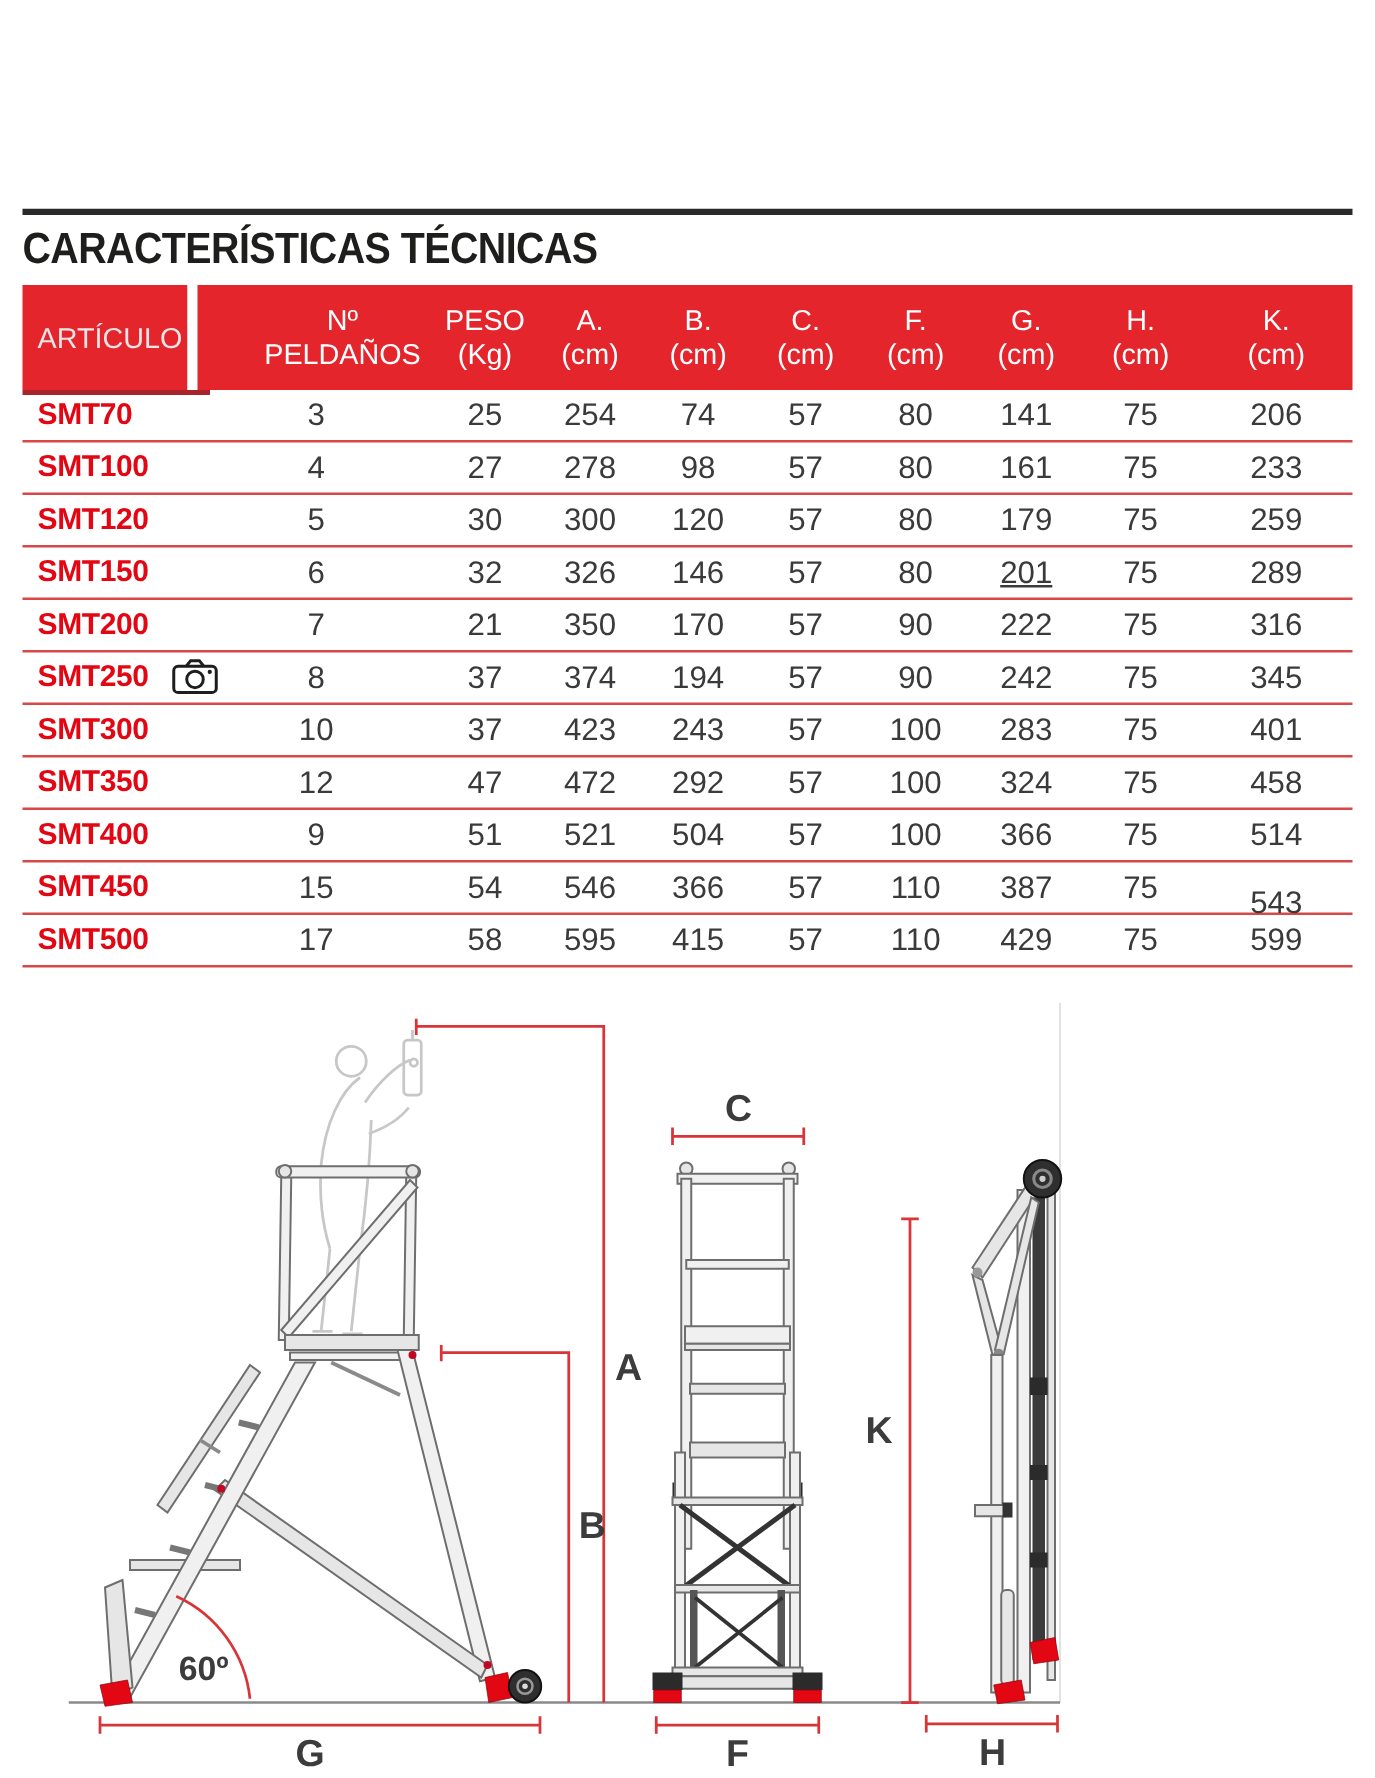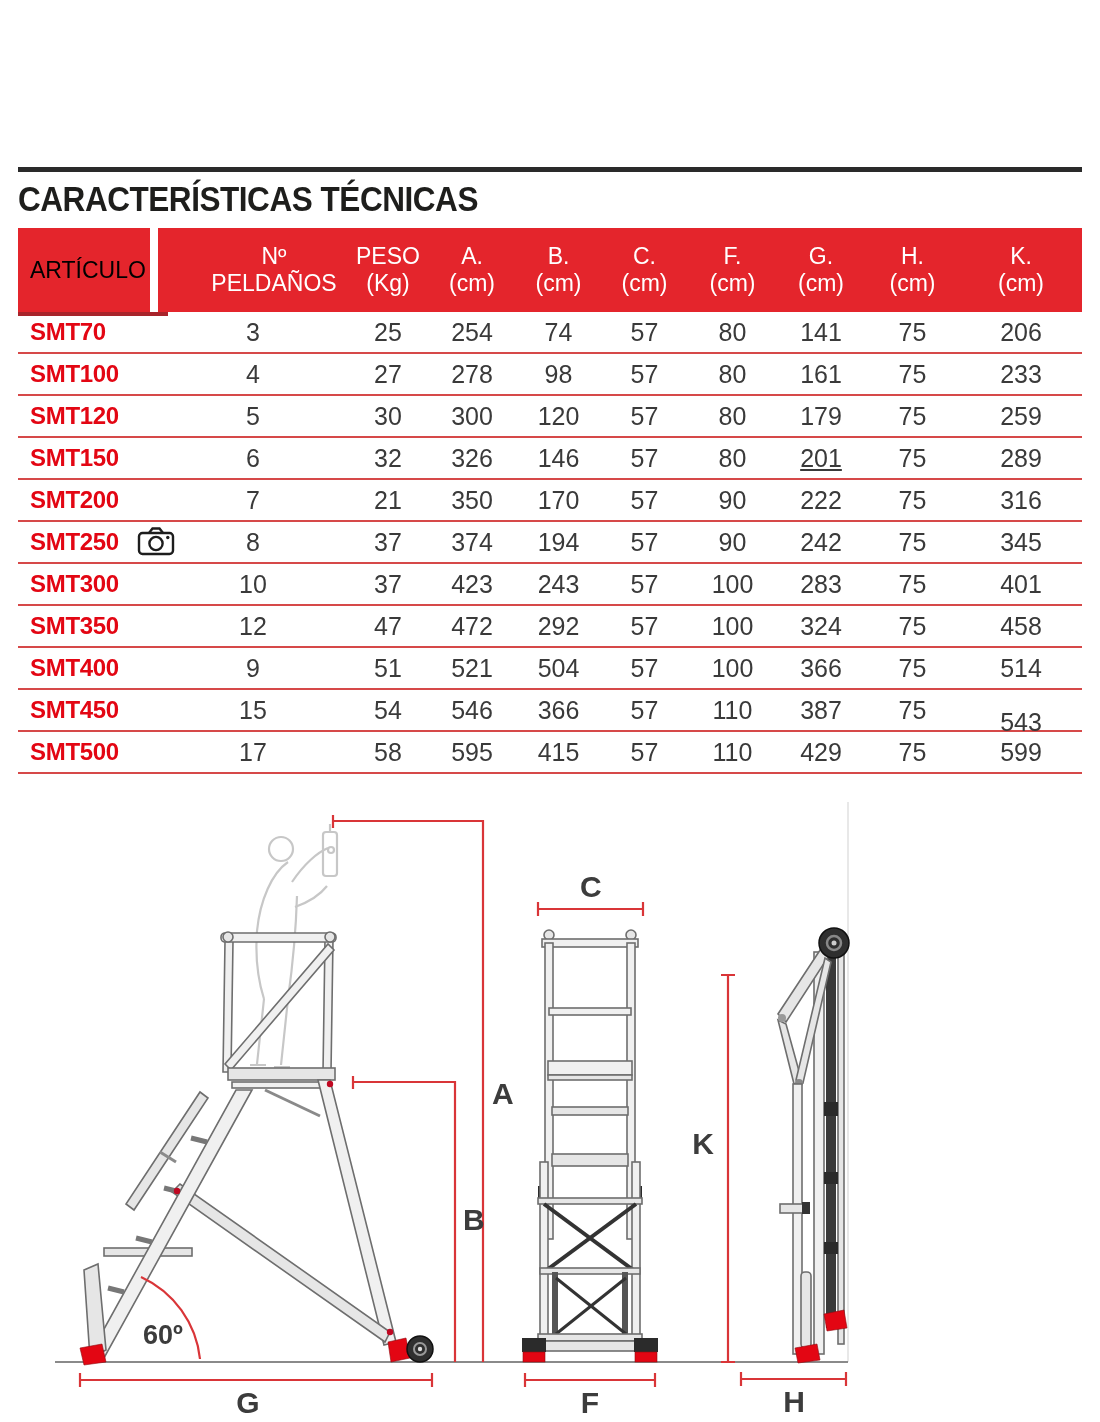--- a/index.html
+++ b/index.html
@@ -17,21 +17,21 @@
   .top-rule{position:absolute;left:18px;top:167px;width:1064px;height:5px;background:#2a2a2a}
   .page-title{
     position:absolute;left:18px;top:179px;margin:0;
     font-size:35px;font-weight:700;color:#1e1e1c;letter-spacing:-0.5px;
     transform:scaleX(.9);transform-origin:left center;white-space:nowrap;
   }
   
   .thead{position:absolute;left:18px;top:228px;width:1064px;height:84px;display:flex}
   .thead::after{content:"";position:absolute;left:0;top:84px;width:150px;height:4px;background:#a8242b}
   .hart{
-    width:132px;background:var(--red);color:#000000;display:flex;align-items:center;
+    width:132px;background:var(--red);color:#e5e5e5;display:flex;align-items:center;
     padding-left:12px;font-size:23px;
   }
   .hgap{width:8px;background:#fff}
   .hcols{display:flex;background:var(--red);color:#fff;width:924px}
   .hcol{display:flex;flex-direction:column;justify-content:center;text-align:center;
     font-size:23px;line-height:27px}
   
   .tbody{position:absolute;left:18px;top:312px;width:1064px}
   .trow{display:flex;align-items:center;height:42px;border-bottom:2px solid var(--sep-red)}
   .cell{text-align:center;font-size:25px;color:#3a3a3a}

